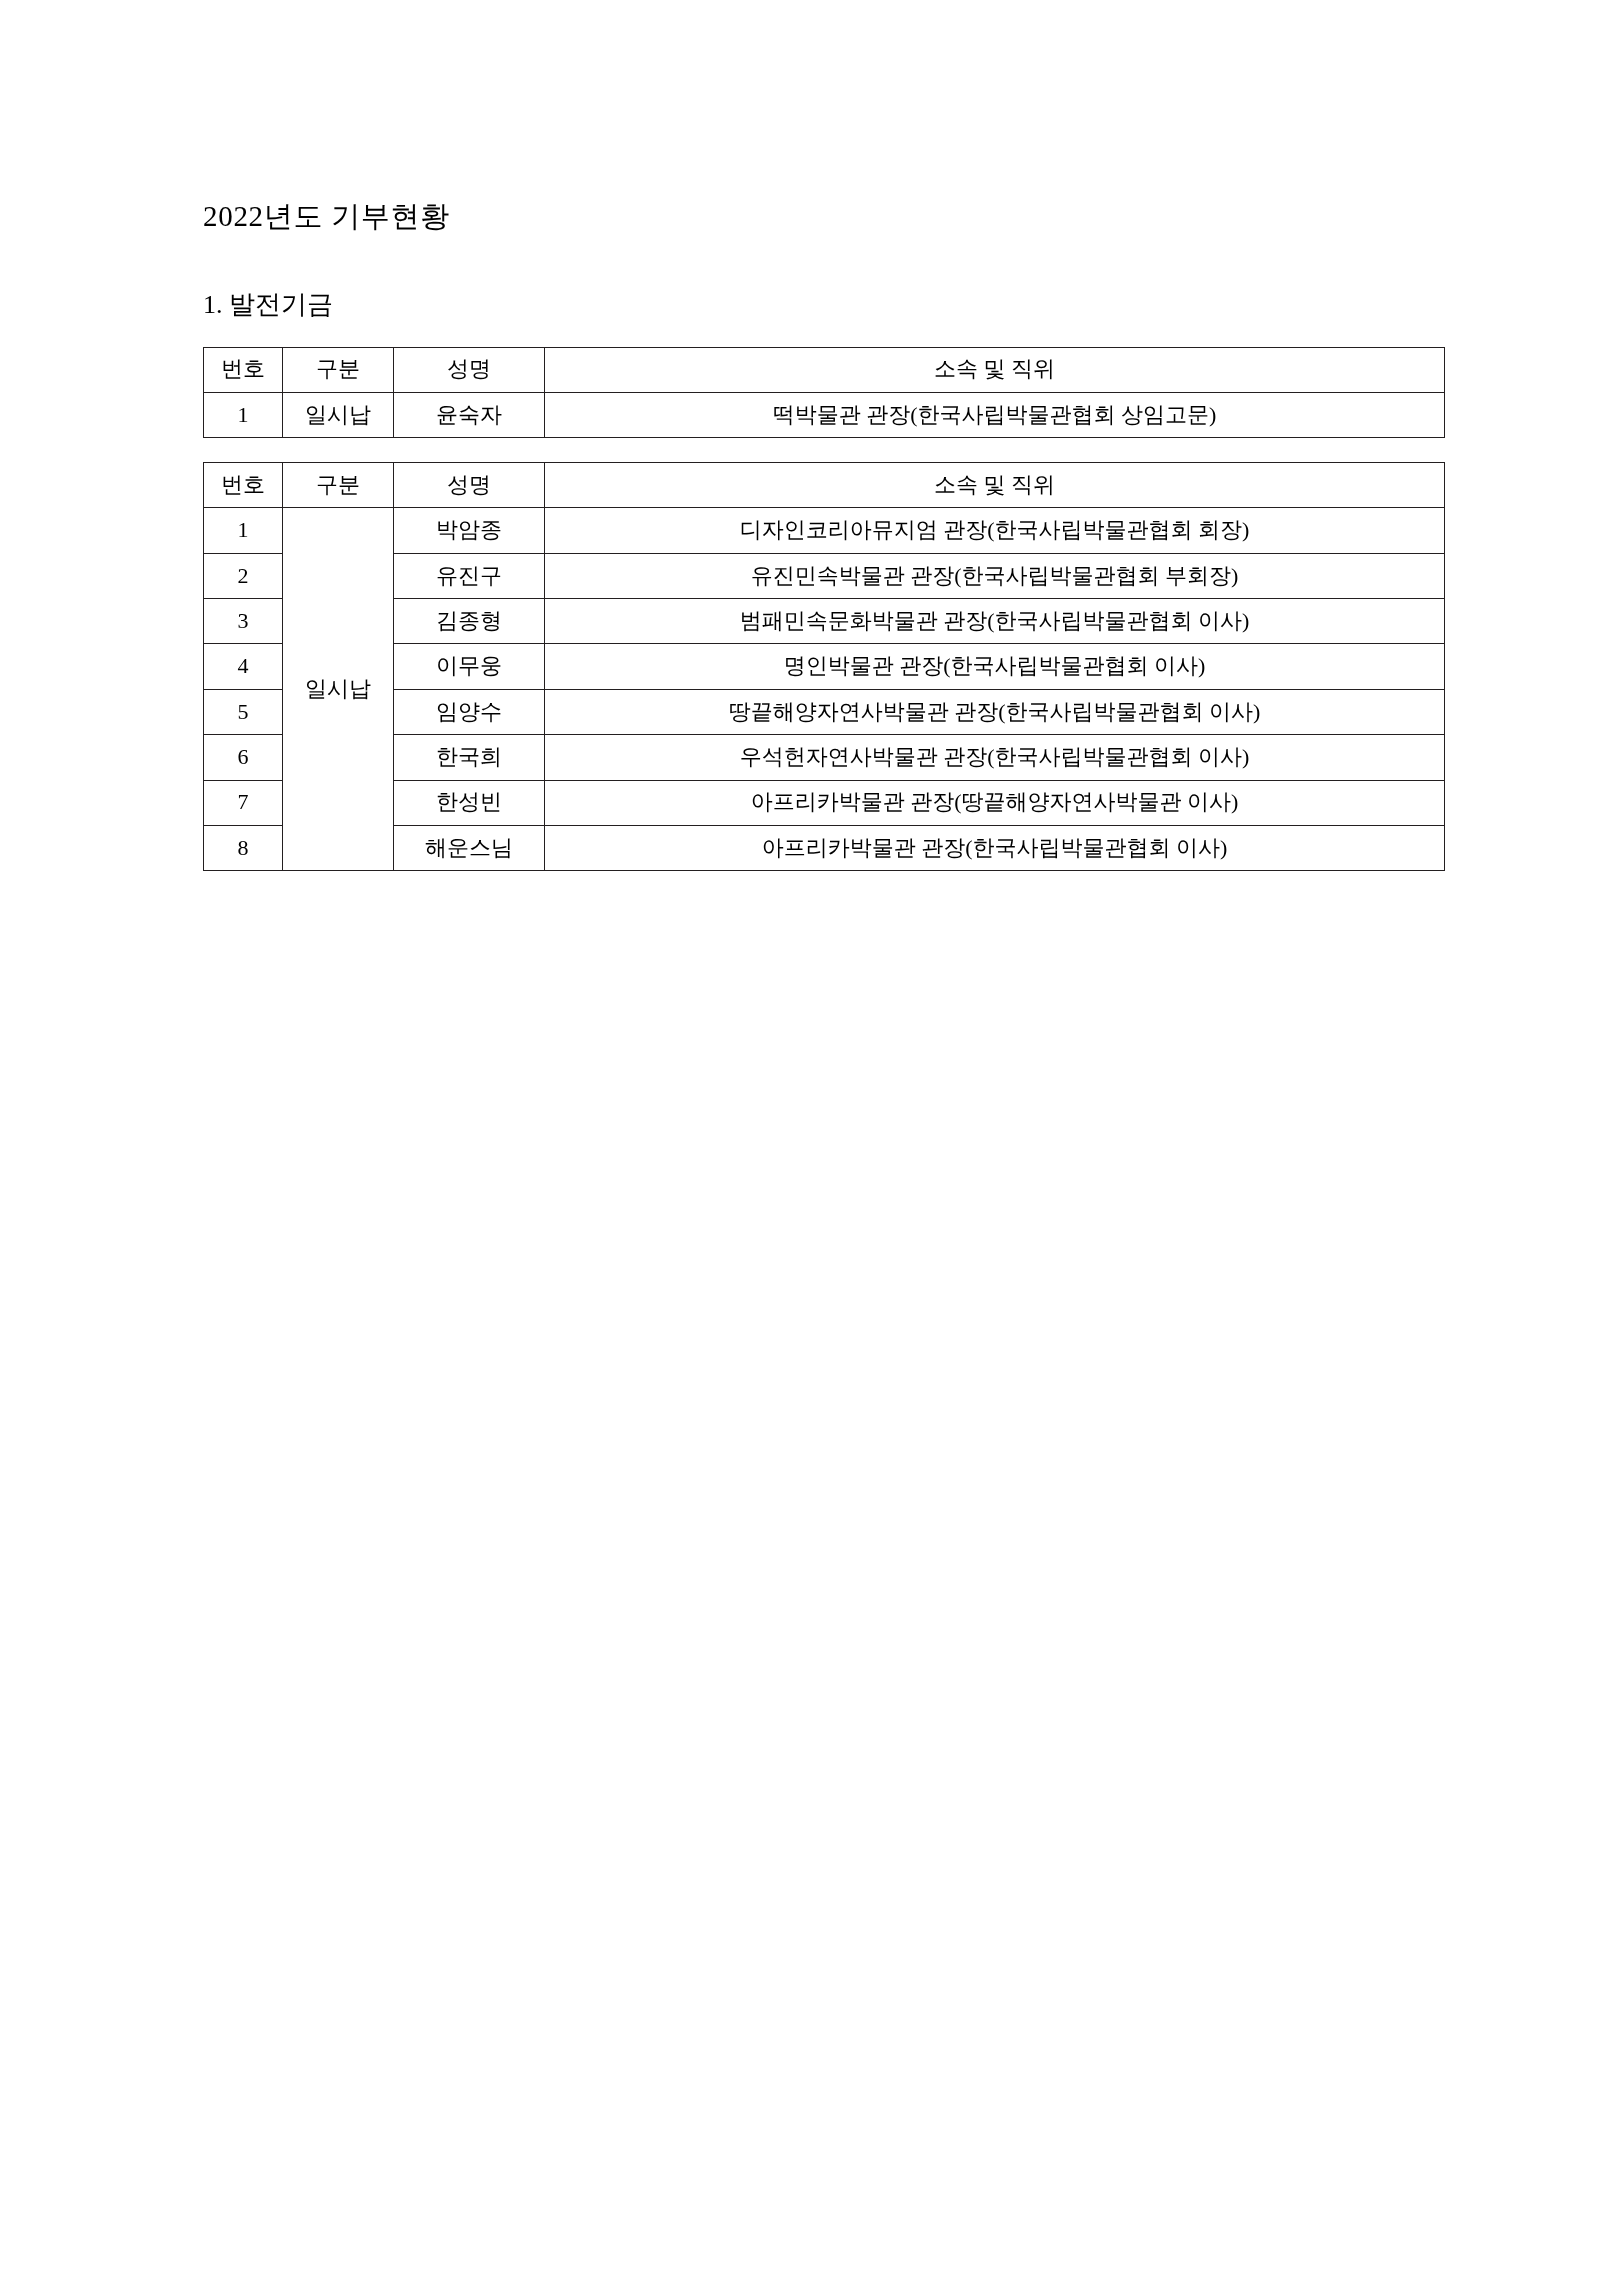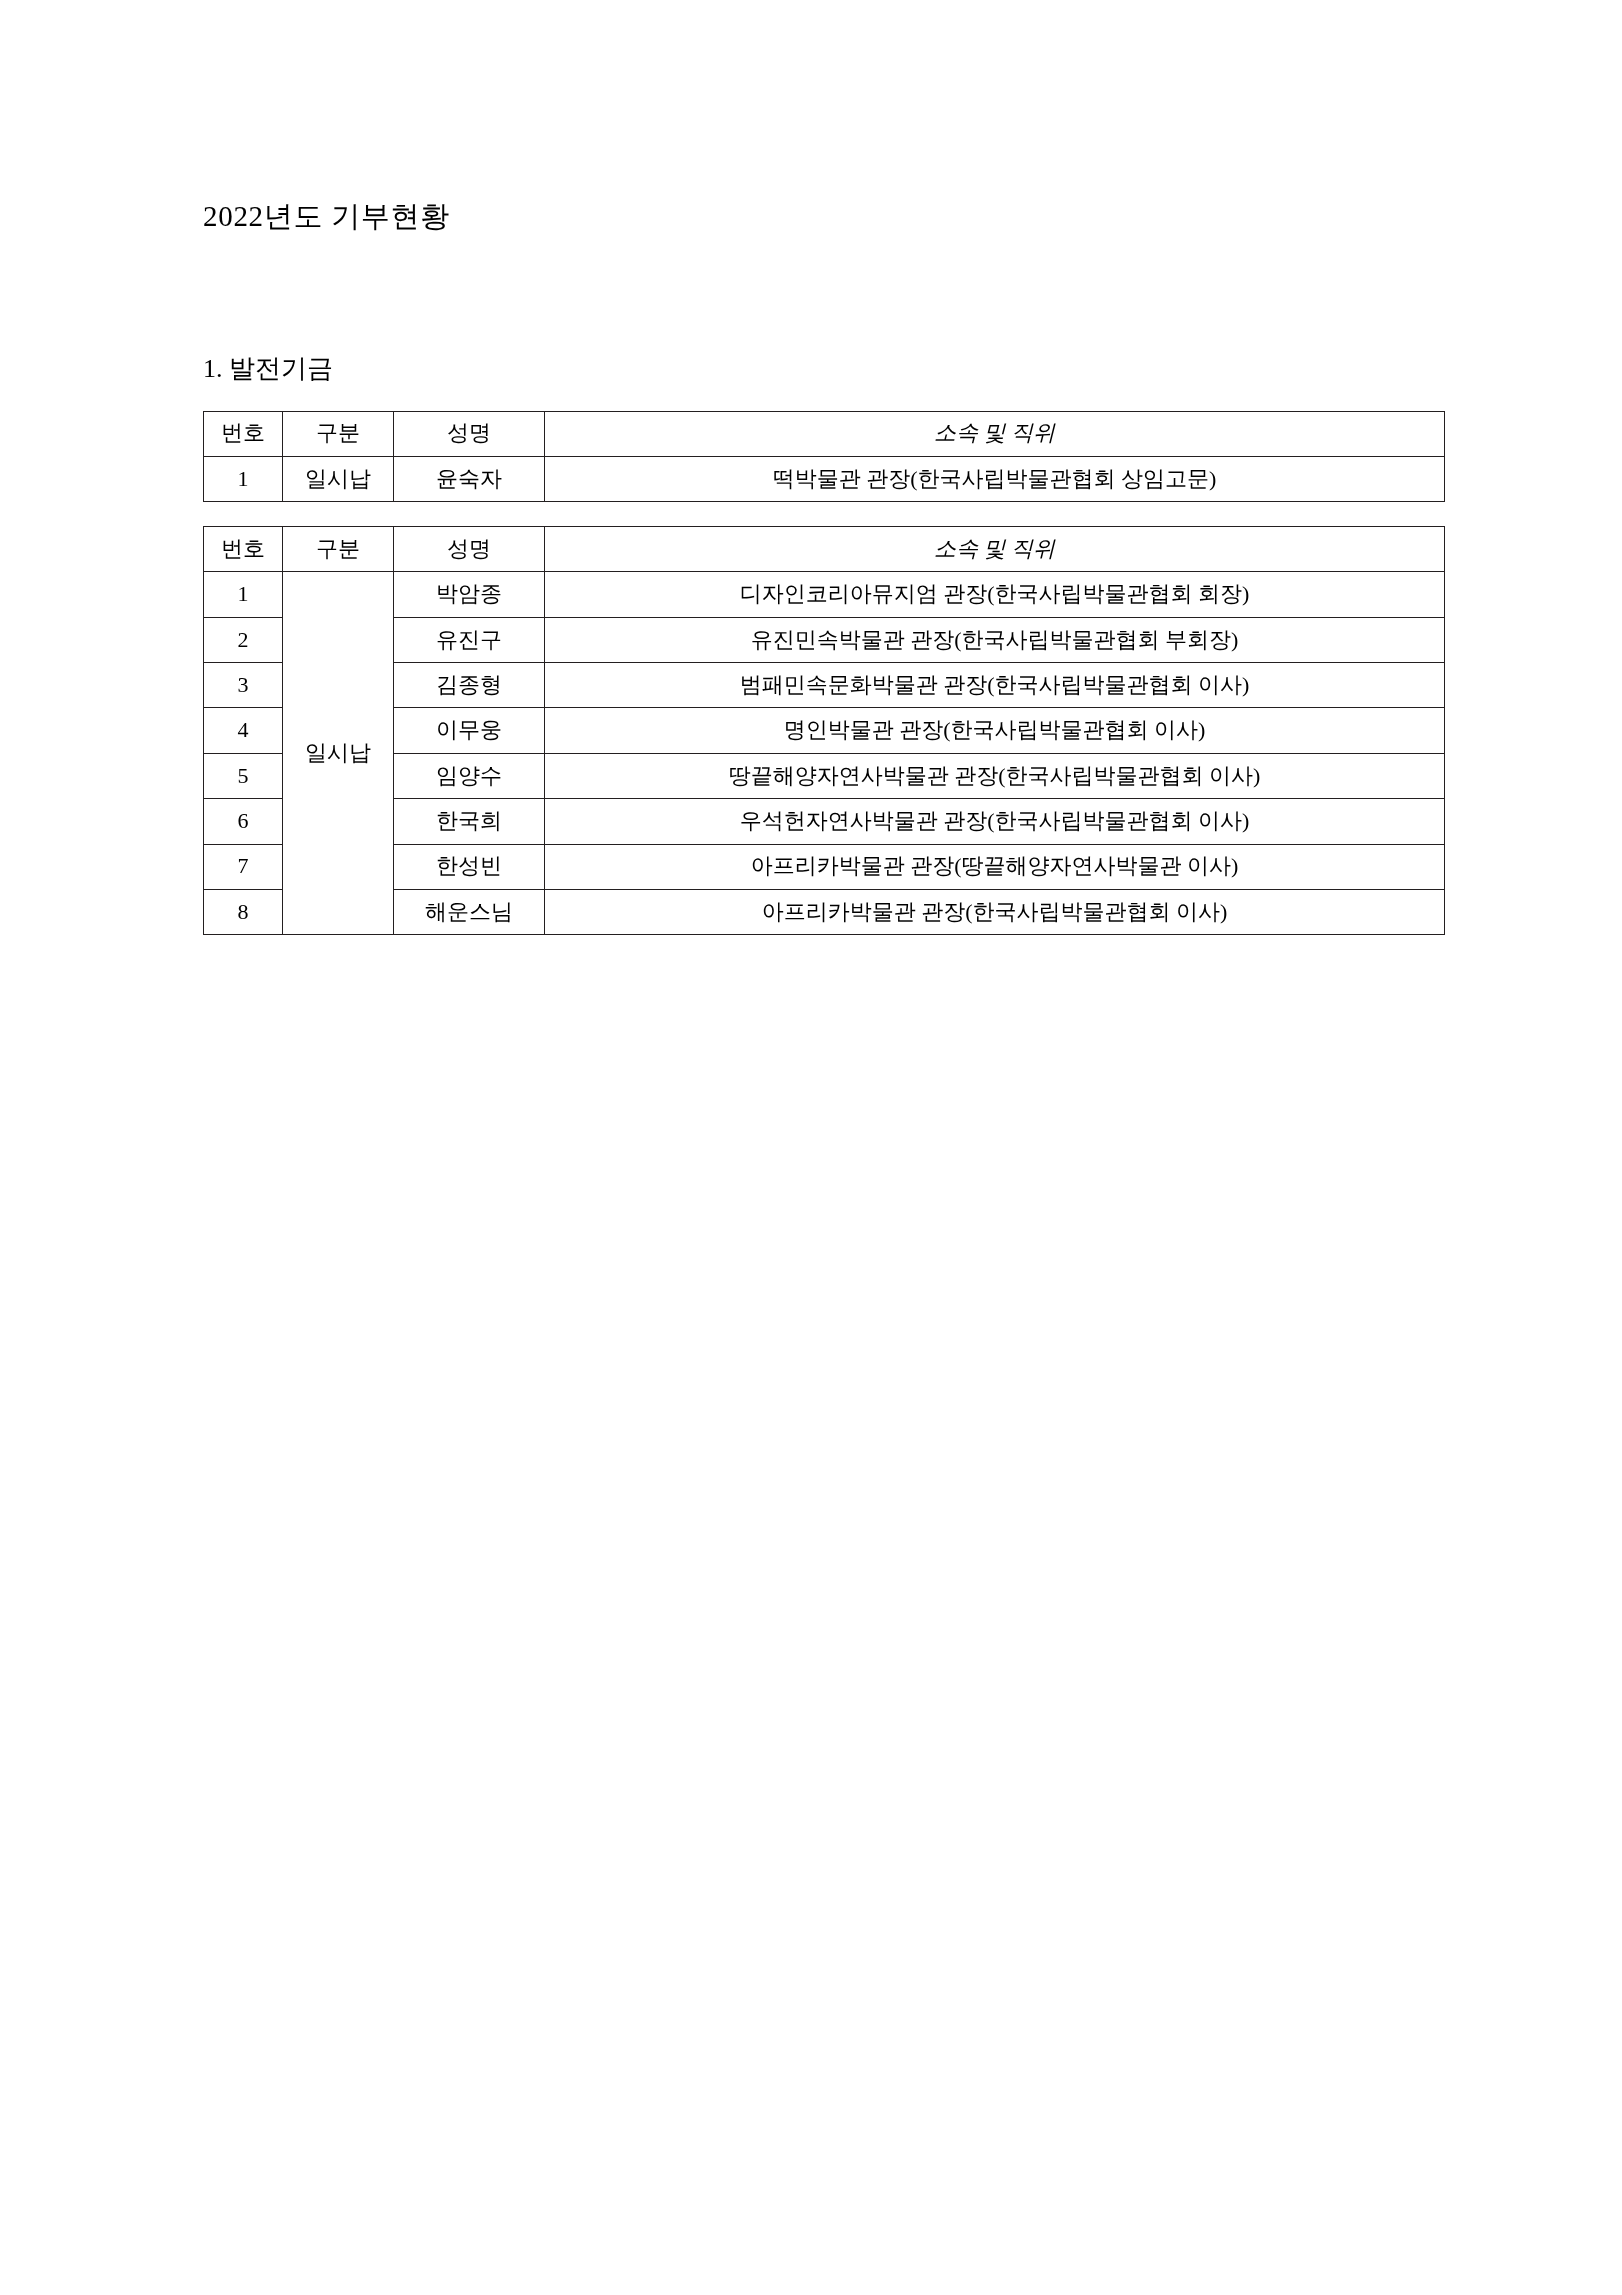--- a/index.html
+++ b/index.html
@@ -34,21 +34,21 @@
     letter-spacing: 0.7px;
     margin: 0 0 0 0;
     font-weight: normal;
     line-height: 1.4;
   }
   .section-heading {
     font-size: 26px;
     font-weight: normal;
     line-height: 1.4;
   }
-  .sec1-heading { margin-top: 114px; }
+  .sec1-heading { margin-top: 50px; }
   .sec2-heading { margin-top: 105px; }
 
   table.grid {
     border-collapse: collapse;
     table-layout: fixed;
     width: 1240px;
     margin-top: 23.6px;
     border: 1.3px solid #231f20;
   }
   table.grid th, table.grid td {
@@ -67,21 +67,20 @@
   .col-name { width: 151px; }
   .col-aff  { width: 900px; }
 
   td.aff, th.aff-head {
     text-align: left;
     padding-left: 14.4px;
   }
   th.aff-head {
     text-align: center;
     padding-left: 6.5px;
-    font-style: italic;
   }
 </style>
 </head>
 <body>
 
 <div class="page">
   <div class="content">
 
     <div class="doc-title">2022년도 기부현황</div>
 

